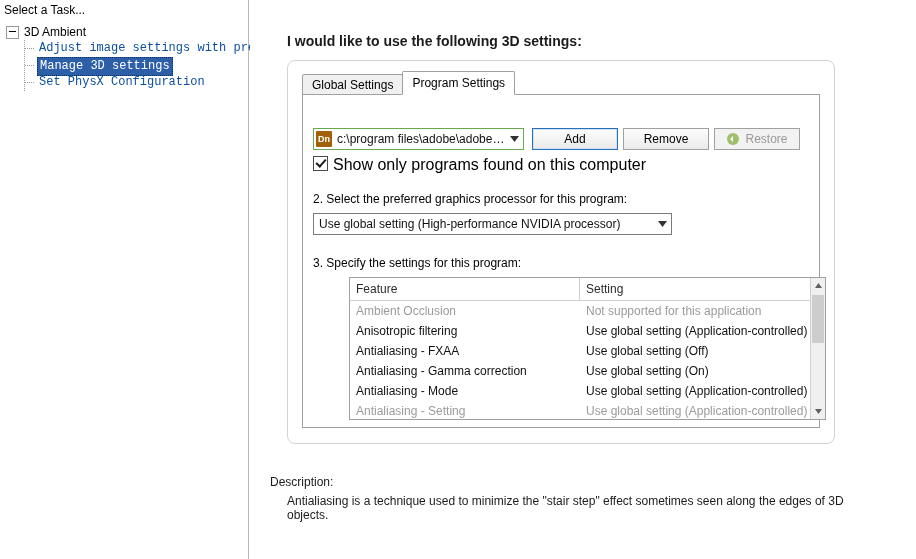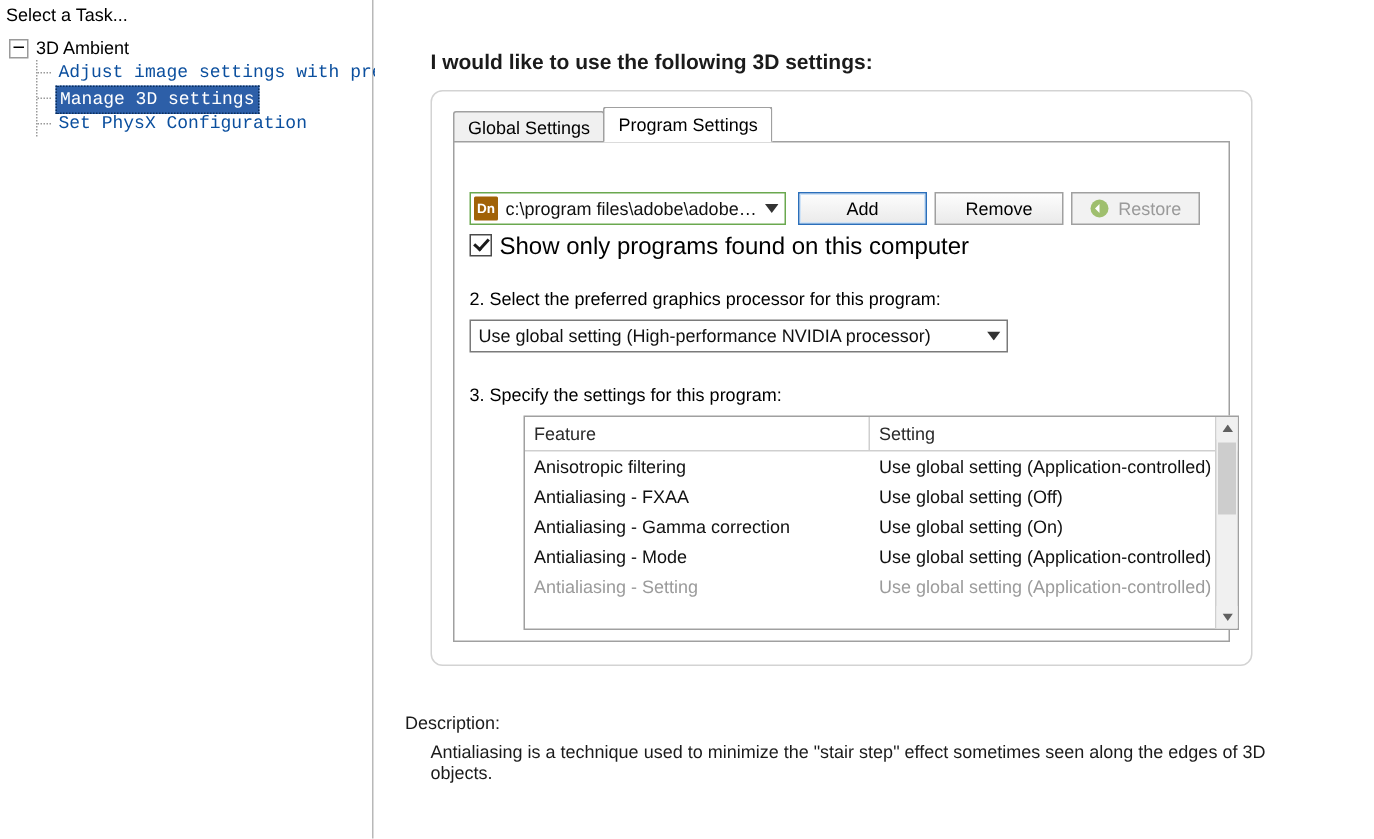--- a/index.html
+++ b/index.html
@@ -475,20 +475,24 @@
       </div>
 
       <div class="step-label" id="step3">3. Specify the settings for this program:</div>
 
       <div id="settings-grid">
         <div class="grid-header">
           <div class="col1">Feature</div>
           <div class="col2">Setting</div>
         </div>
         <div class="grid-rows">
+          <div class="grid-row disabled">
+            <div class="col1">Ambient Occlusion</div>
+            <div class="col2">Not supported for this application</div>
+          </div>
           <div class="grid-row enabled">
             <div class="col1">Anisotropic filtering</div>
             <div class="col2">Use global setting (Application-controlled)</div>
           </div>
           <div class="grid-row enabled">
             <div class="col1">Antialiasing - FXAA</div>
             <div class="col2">Use global setting (Off)</div>
           </div>
           <div class="grid-row enabled">
             <div class="col1">Antialiasing - Gamma correction</div>

